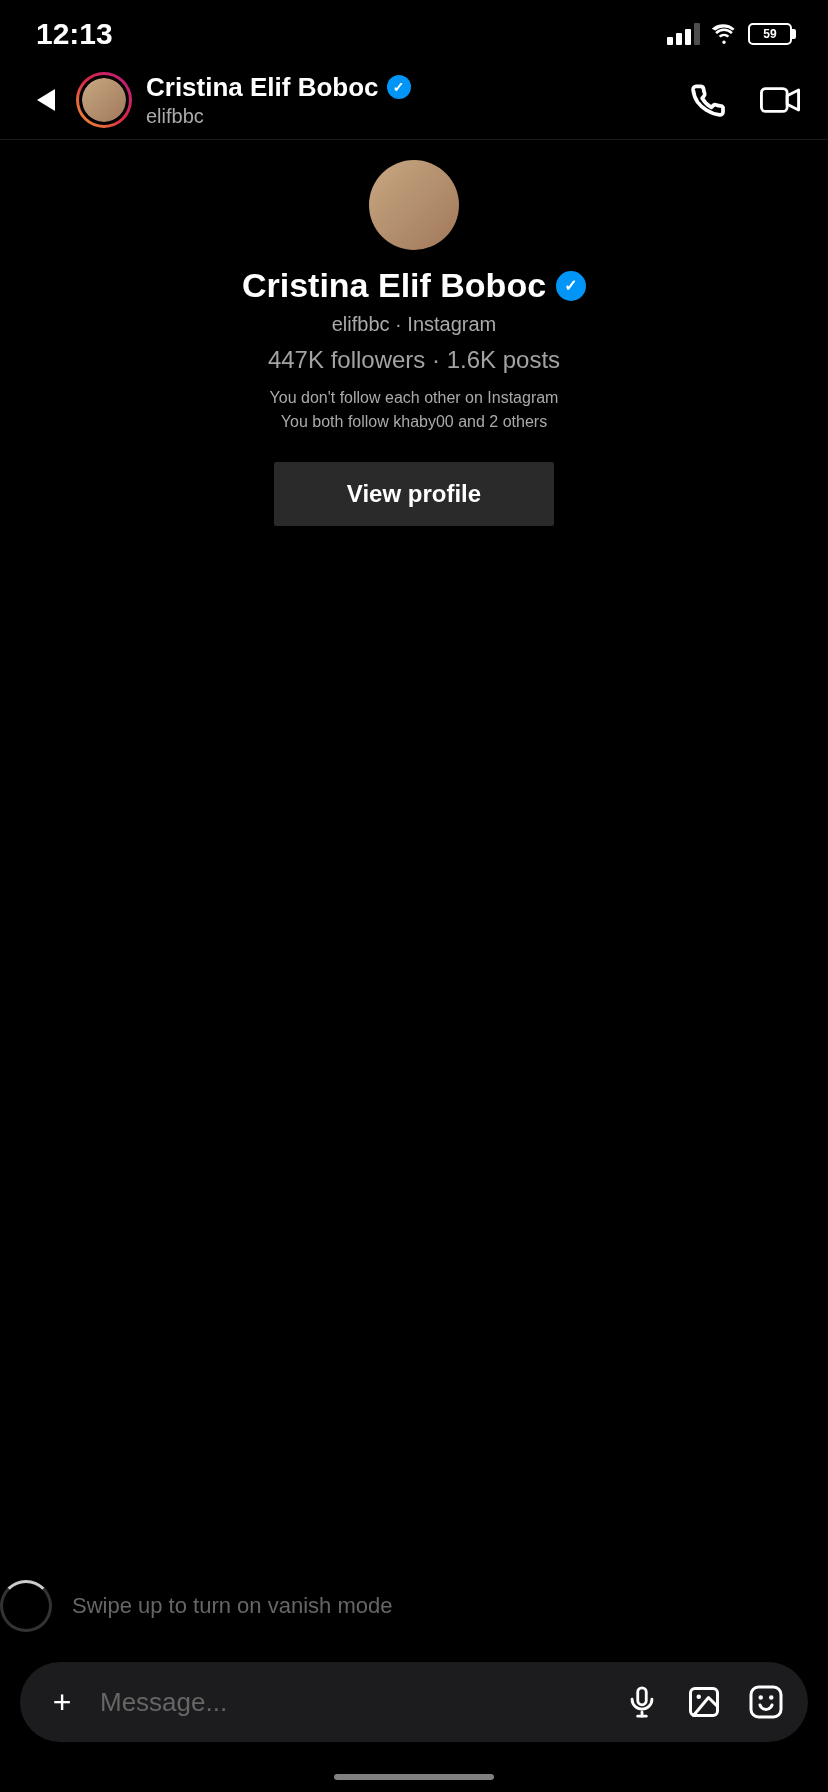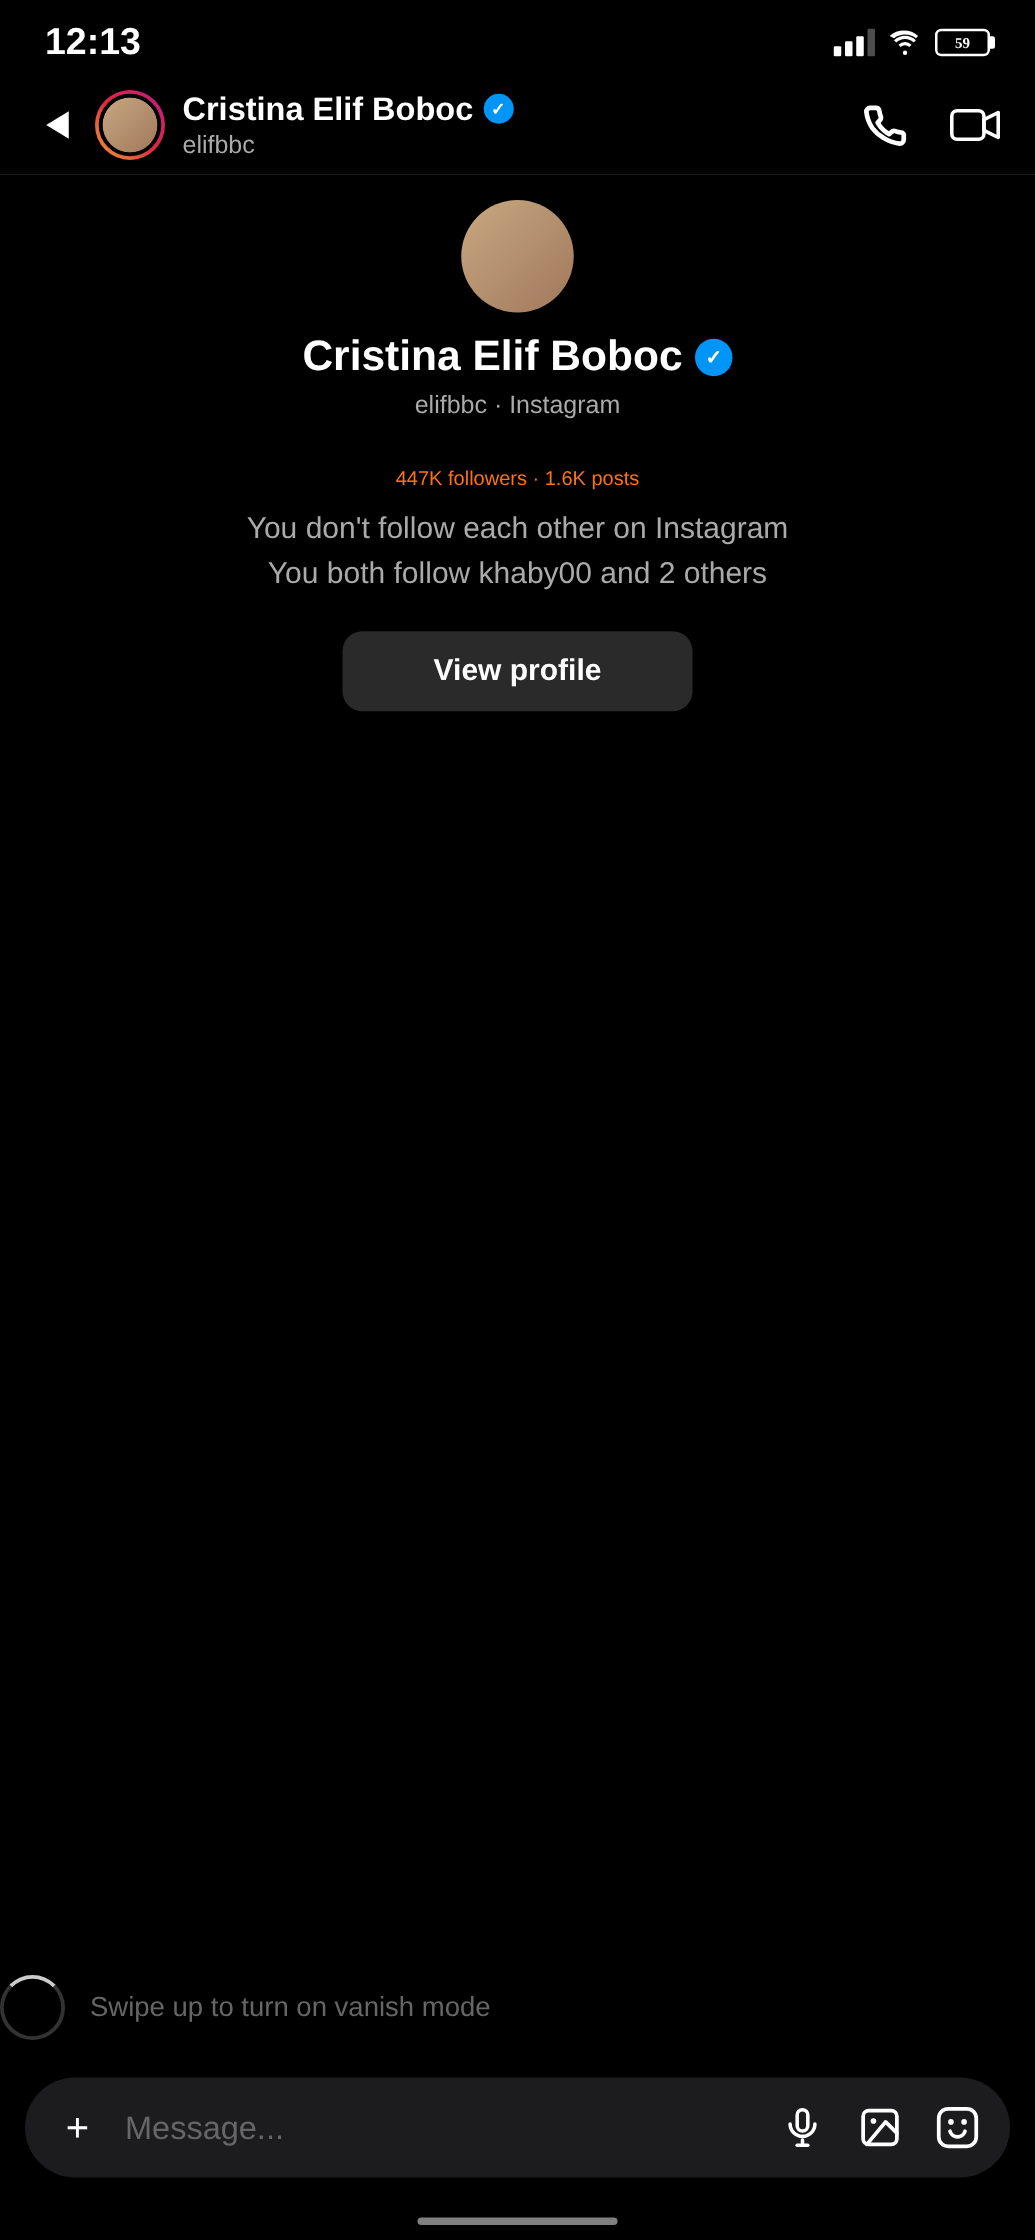--- a/index.html
+++ b/index.html
@@ -49,21 +49,20 @@
       align-items: center;
       justify-content: center;
       border: 2px solid #fff;
       border-radius: 5px;
       width: 44px;
       height: 22px;
       font-size: 13px;
       font-weight: 600;
       color: #fff;
       position: relative;
-      font-family: Liberation Serif, serif;
     }
     .battery-box::after {
       content: '';
       position: absolute;
       right: -6px;
       top: 50%;
       transform: translateY(-50%);
       width: 4px;
       height: 10px;
       background: #fff;
@@ -197,42 +196,41 @@
       display: flex;
       align-items: center;
       justify-content: center;
     }
     .profile-subtitle {
       font-size: 20px;
       color: #aaa;
       margin-bottom: 10px;
     }
     .profile-stats {
+      font-size: 24px;
+      color: #a3a3a3;
+      margin-bottom: 12px;
+    }
+    .profile-follow-info {
       font-size: 16px;
-      color: #f97316;
-      margin-bottom: 12px;
-      margin-top: 29px;
-    }
-    .profile-follow-info {
-      font-size: 24px;
       color: #aaa;
       line-height: 1.5;
       margin-bottom: 28px;
     }
     .profile-buttons {
       display: flex;
       gap: 20px;
       width: 100%;
       justify-content: center;
     }
     .profile-btn {
       flex: 1;
       max-width: 280px;
       padding: 18px 24px;
-      border-radius: 16px;
+      border-radius: 2px;
       background: #2a2a2a;
       border: none;
       color: #fff;
       font-size: 24px;
       font-weight: 600;
       cursor: pointer;
       text-align: center;
     }
 
     

